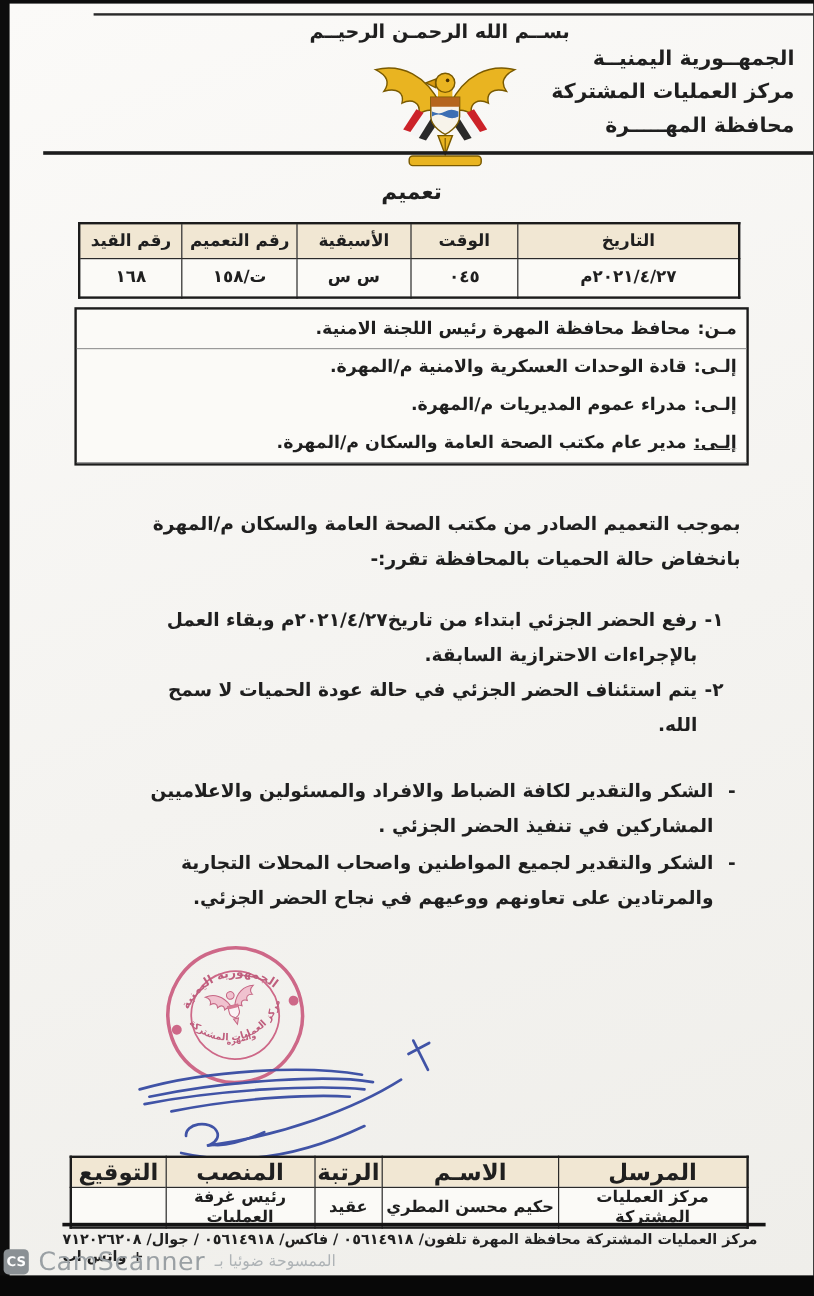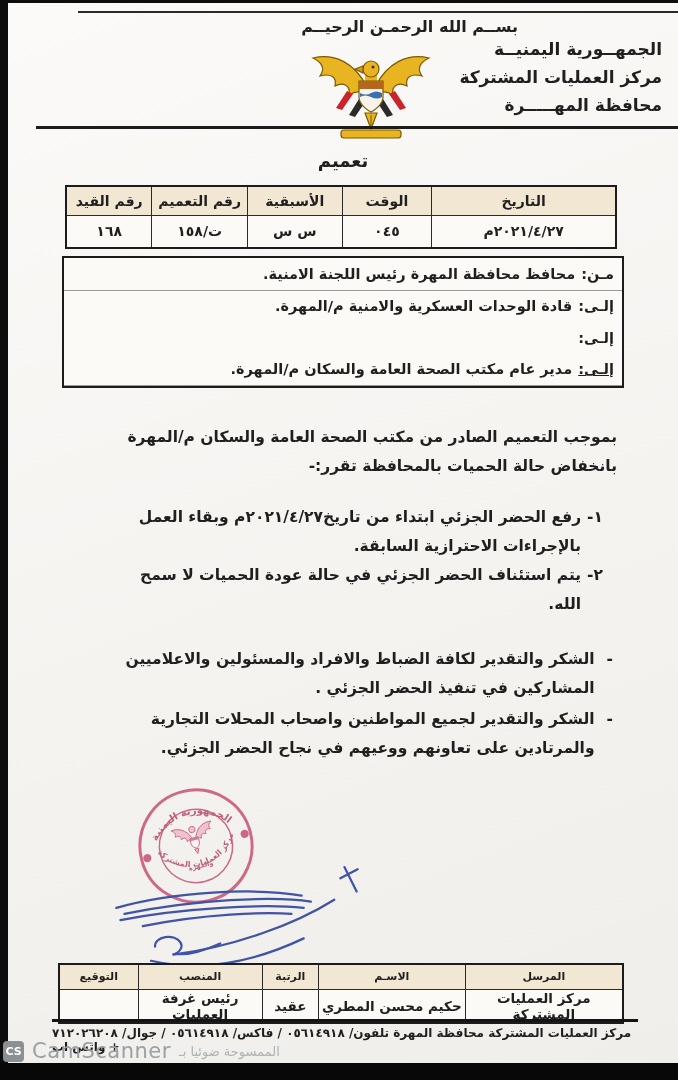--- a/index.html
+++ b/index.html
@@ -6,21 +6,21 @@
   html,body { width:678px; height:1080px; }
   body { font-family:"DejaVu Sans", sans-serif; background:#101010; overflow:hidden; }
   .scan { position:relative; width:678px; height:1080px; background:#0d0d0d; overflow:hidden; }
   .paper {
     position:absolute; left:8px; top:3px; width:670px; height:1060px;
     background:linear-gradient(160deg,#fbfaf8 0%,#f4f3f0 55%,#efeeea 100%);
     color:#1f1f1f;
   }
   .paper-edge-top { position:absolute; top:8px; left:70px; right:0; height:2px; background:#2a2a2a; }
 
-  .bismillah { position:absolute; top:14px; left:250px; width:260px; text-align:right;
+  .bismillah { position:absolute; top:14px; left:250px; width:260px; text-align:left;
     font-weight:bold; font-size:16px; direction:rtl; }
   .emblem { position:absolute; top:40px; left:297px; width:132px; height:98px; }
   .org-block { position:absolute; top:32px; right:16px; width:230px; text-align:right;
     font-weight:bold; font-size:17px; line-height:1.65; direction:rtl; }
   .rule-thick { position:absolute; top:123px; left:28px; right:0; height:3px; background:#1c1c1c; }
   .doc-title { position:absolute; top:147px; left:0; right:0; text-align:center;
     font-weight:bold; font-size:18px; direction:rtl; }
 
   table { border-collapse:collapse; table-layout:fixed; direction:rtl; }
   .info-table { position:absolute; top:182px; left:57px; width:552px;
@@ -44,21 +44,21 @@
   .bullets { margin-top:26px; padding-right:4px; }
   .bullets .li { margin-bottom:2px; gap:12px; }
 
   .stamp { position:absolute; top:784px; left:129px; width:118px; height:118px;
     transform:rotate(-14deg); opacity:0.88; }
   .signature { position:absolute; top:858px; left:92px; width:330px; height:112px; }
 
   .sig-table { position:absolute; top:960px; left:50px; width:566px;
     border:2px solid #1c1c1c; font-weight:bold; }
   .sig-table th, .sig-table td { border:1px solid #2a2a2a; text-align:center; }
-  .sig-table th { background:#f1e7d3; font-size:11px; height:25px; }
+  .sig-table th { background:#f1e7d3; font-size:19px; height:25px; }
   .sig-table td { background:#fbfaf7; font-size:13.5px; height:31px; }
 
   .footer-strip { position:absolute; top:1016px; left:44px; right:40px;
     border-top:3px solid #141414; border-bottom:2px solid #2a2a2a;
     padding:4px 0 16px; text-align:left; direction:rtl;
     font-weight:bold; font-size:12px; }
 
   .watermark { position:absolute; left:3px; top:1039px; height:24px;
     display:flex; align-items:center; gap:8px; direction:ltr;justify-content:space-between; }
   .cs-badge { width:21px; height:21px; border-radius:4px; background:#8a9094; color:#fff;
@@ -142,20 +142,21 @@
       <div class="addr-row sep">
         <span class="addr-label">مـن:</span>
         <span>محافظ محافظة المهرة رئيس اللجنة الامنية.</span>
       </div>
       <div class="addr-row">
         <span class="addr-label">إلـى:</span>
         <span>قادة الوحدات العسكرية والامنية م/المهرة.</span>
       </div>
       <div class="addr-row">
         <span class="addr-label">إلـى:</span>
+        <span>مدراء عموم المديريات م/المهرة.</span>
       </div>
       <div class="addr-row sep">
         <span class="addr-label">إلـى:</span>
         <span>مدير عام مكتب الصحة العامة والسكان م/المهرة.</span>
       </div>
     </div>
 
     <div class="body-block">
       <div class="intro">بموجب التعميم الصادر من مكتب الصحة العامة والسكان م/المهرة بانخفاض حالة الحميات بالمحافظة تقرر:-</div>
       <div class="numbered">

